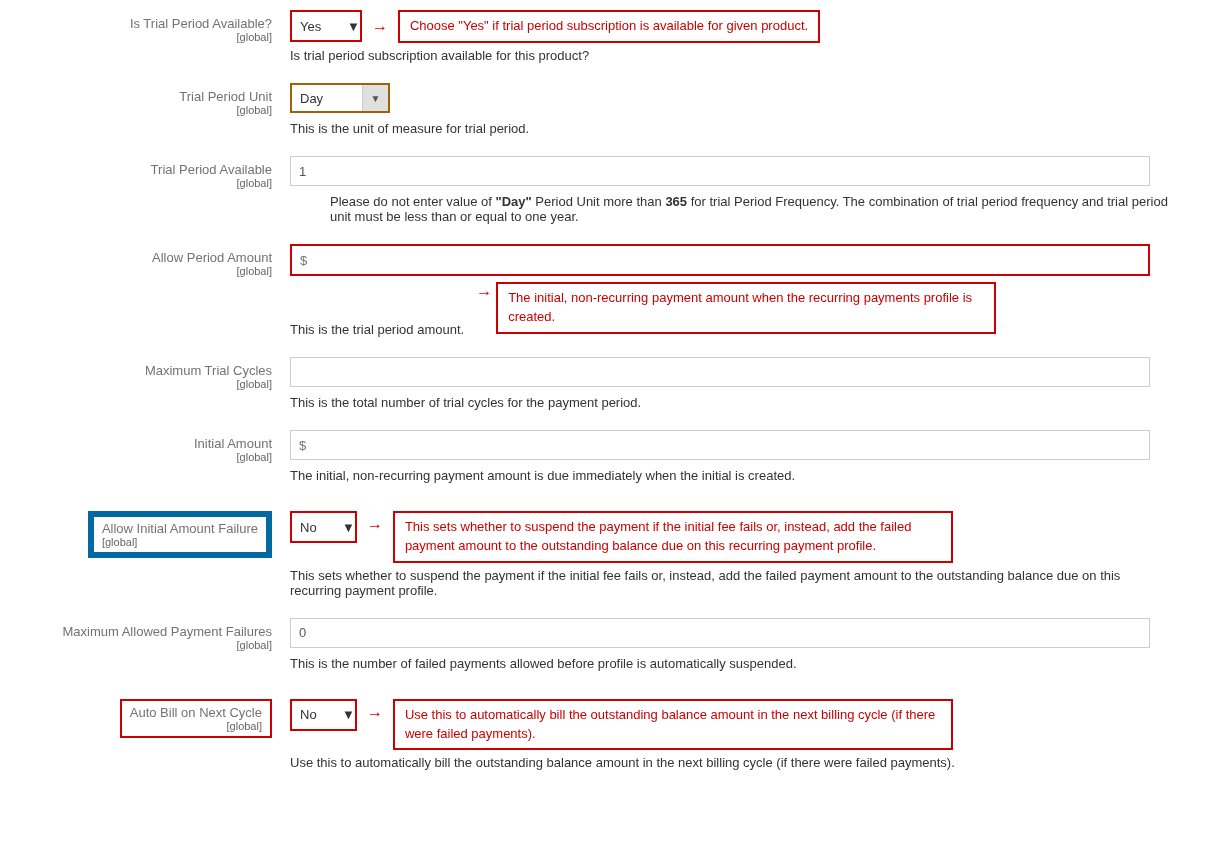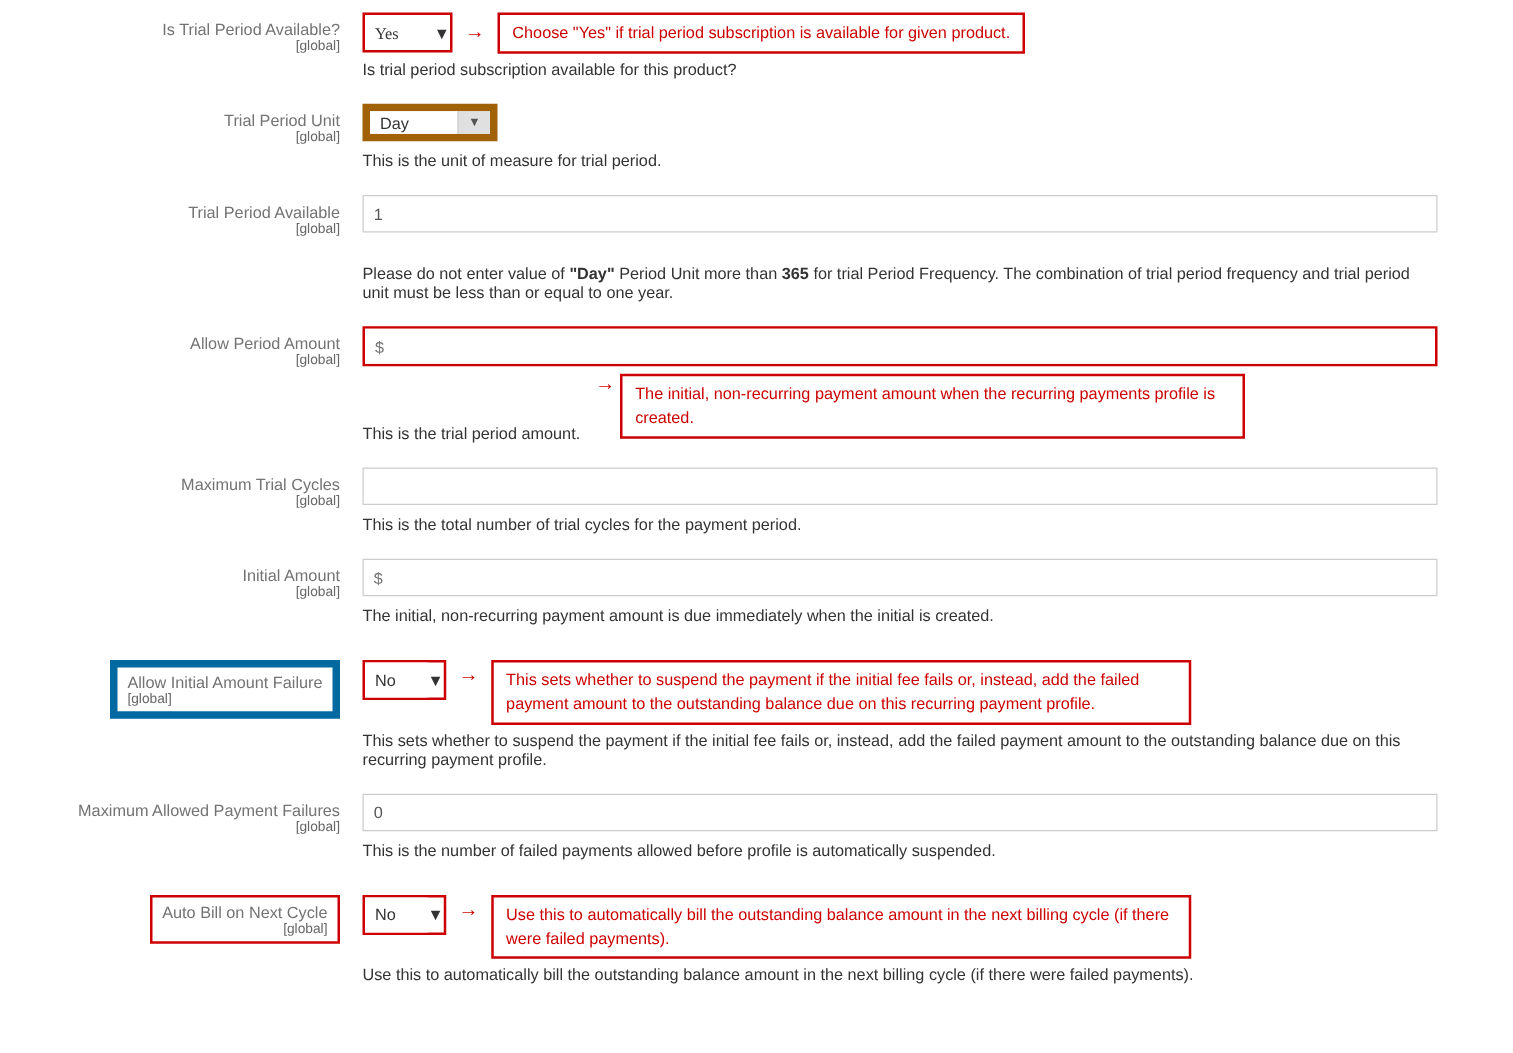--- a/index.html
+++ b/index.html
@@ -38,21 +38,21 @@
       max-width: 860px;
       border: 1px solid #ccc;
       padding: 5px 8px;
       font-size: 13px;
       height: 30px;
       color: #555;
     }
     .select-wrapper {
       display: inline-flex;
       align-items: center;
-      border: 6px solid #a16207;
+      border: 2px solid #a16207;
       height: 30px;
     }
     .select-wrapper select {
       border: none;
       outline: none;
       padding: 0 8px;
       height: 100%;
       font-size: 13px;
       color: #333;
       background: #fff;
@@ -109,21 +109,21 @@
 <body>
 
 <div class="annotated-row">
   <div class="row-content">
     <div class="label-col">
       <span class="label-main">Is Trial Period Available?</span>
       <span class="label-sub">[global]</span>
     </div>
     <div class="field-col" style="display:flex;align-items:center;gap:10px;flex-wrap:wrap;">
       <div style="border:2px solid #c00;display:inline-flex;align-items:center;">
-        <select style="border:none;outline:none;padding:0 8px;height:28px;font-size:13px;color:#333;background:#fff;min-width:55px;appearance:none;font-family:Liberation Serif, serif;-webkit-appearance:none;">
+        <select style="border:none;outline:none;padding:0 8px;height:28px;font-size:13px;color:#333;background:#fff;min-width:55px;appearance:none;-webkit-appearance:none;">
           <option>Yes</option>
           <option>No</option>
         </select>
         <div class="dropdown-btn">▼</div>
       </div>
       <span style="color:#c00;font-size:16px;">→</span>
       <span class="tooltip-red">Choose "Yes" if trial period subscription is available for given product.</span>
     </div>
   </div>
   <div style="display:flex;margin-top:5px;">
@@ -159,21 +159,21 @@
 <div class="annotated-row">
   <div class="row-content">
     <div class="label-col">
       <span class="label-main">Trial Period Available</span>
       <span class="label-sub">[global]</span>
     </div>
     <div class="field-col">
       <input type="text" value="1" style="max-width: 860px; width: 100%; border: 1px solid rgb(204, 204, 204); padding: 5px 8px; font-size: 13px; height: 30px;">
     </div>
   </div>
-  <div style="display:flex;margin-top:22px;">
+  <div style="display:flex;margin-top:5px;justify-content:flex-end;">
     <div style="width:270px;min-width:270px;"></div>
     <div class="help-text" style="max-width:860px;">
       Please do not enter value of <b>"Day"</b> Period Unit more than <b>365</b> for trial Period Frequency. The combination of trial period frequency and trial period unit must be less than or equal to one year.
     </div>
   </div>
 </div>
 
 <div class="annotated-row">
   <div class="row-content">
     <div class="label-col">

